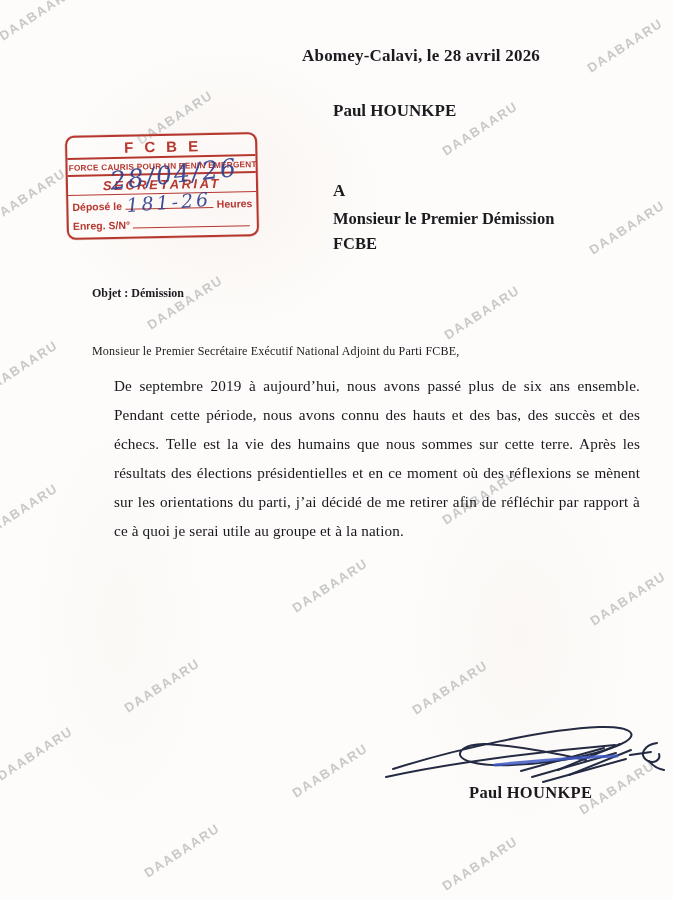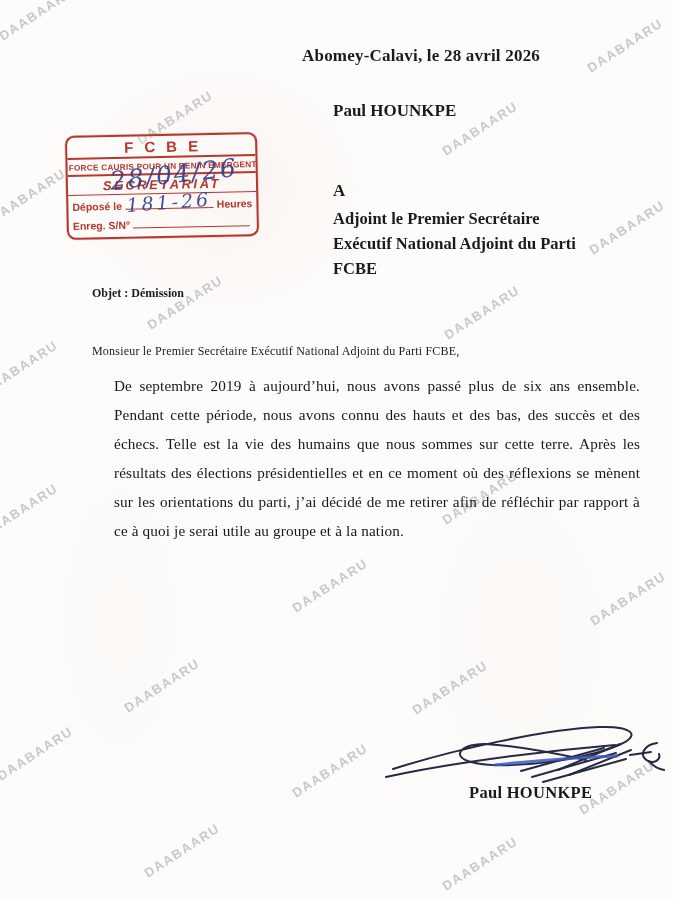--- a/index.html
+++ b/index.html
@@ -110,22 +110,21 @@
 
   <div class="content">
 
     <div class="dateline">Abomey-Calavi, le 28 avril 2026</div>
 
     <div class="sender">Paul HOUNKPE</div>
 
     <div class="to-marker">A</div>
 
     <div class="recipient">
-      <div>Adjoint le Premier Secrétaire</div>
-      <div>Exécutif National Adjoint du Parti</div>
+      <div>Monsieur le Premier Démission</div>
       <div>FCBE</div>
     </div>
 
     <div class="stamp">
       <div class="stamp-title">FCBE</div>
       <div class="stamp-subtitle">FORCE CAURIS POUR UN BENIN EMERGENT</div>
       <div class="stamp-section">SECRETARIAT</div>
       <div class="stamp-row">
         <span>Déposé le</span>
         <span class="fill-line"></span>

